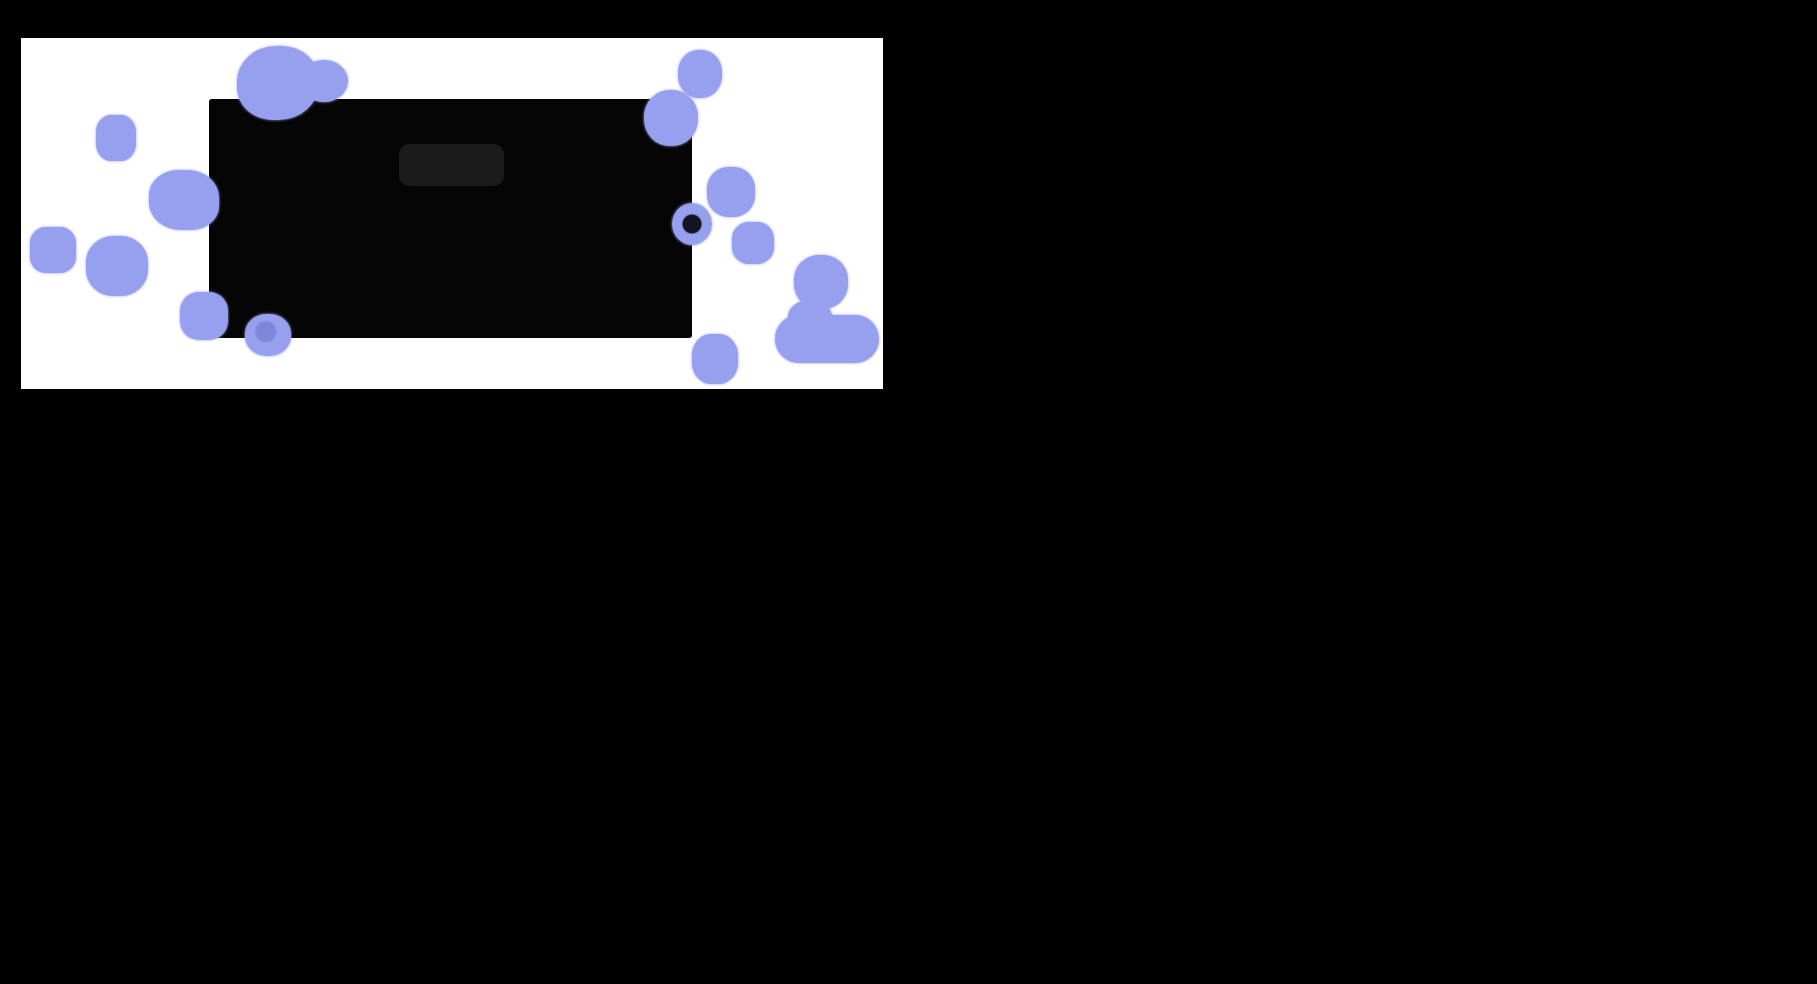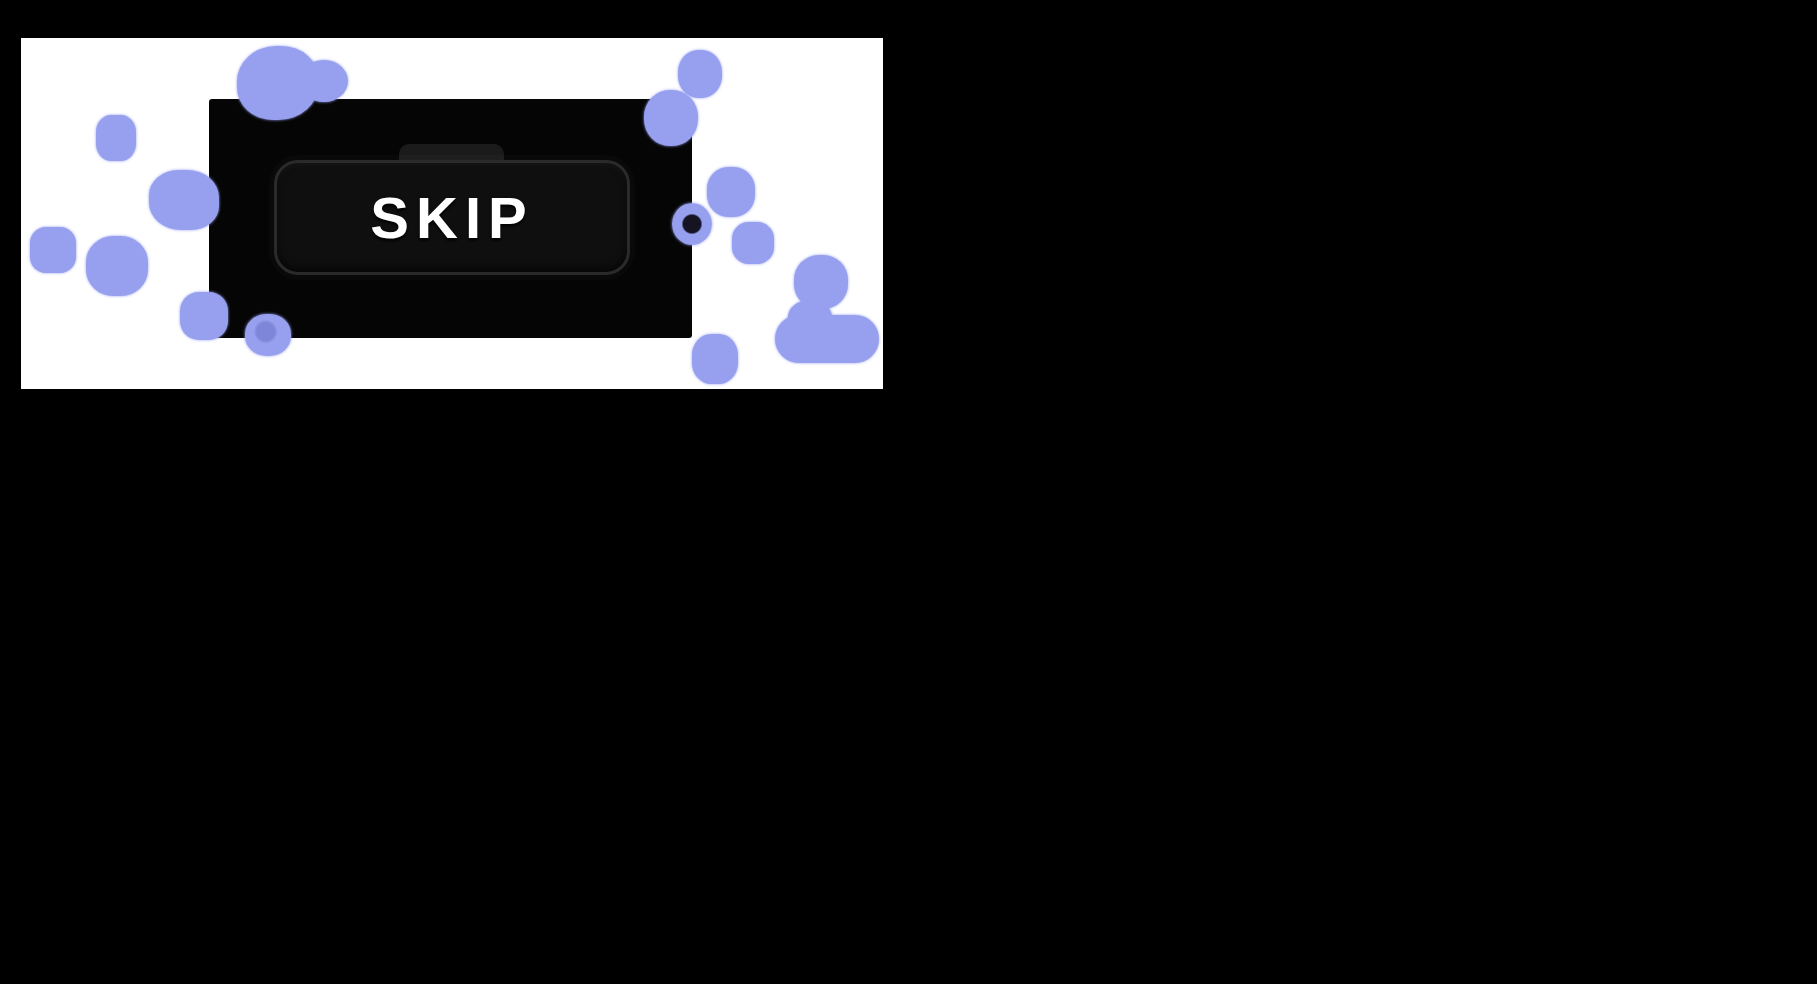--- a/index.html
+++ b/index.html
@@ -71,23 +71,20 @@
 <body>
 
 <div class="stage">
 
   <div class="canvas">
 
     <div class="dialog" style="left:188px;top:61px;position:absolute;"></div>
 
     <div class="notch" style="left:378px;top:106px;position:absolute;"></div>
 
-    <button class="skip-button" style="left:253px;top:122px;position:absolute;">
-      <span>SKIP</span>
-    </button>
 
     <div class="splats">
 
       <div class="splat" style="left:216px;top:8px;width:82px;height:74px;border-radius:48% 46% 50% 44%;"></div>
       <div class="splat" style="left:279px;top:22px;width:48px;height:42px;border-radius:50%;"></div>
       <div class="splat" style="left:657px;top:12px;width:44px;height:48px;border-radius:46%;"></div>
       <div class="splat" style="left:623px;top:52px;width:54px;height:56px;border-radius:48%;"></div>
       <div class="splat" style="left:75px;top:77px;width:40px;height:46px;border-radius:38%;"></div>
       <div class="splat" style="left:128px;top:132px;width:70px;height:60px;border-radius:42% 46% 40% 46%;"></div>
       <div class="splat" style="left:9px;top:189px;width:46px;height:46px;border-radius:16px;"></div>

